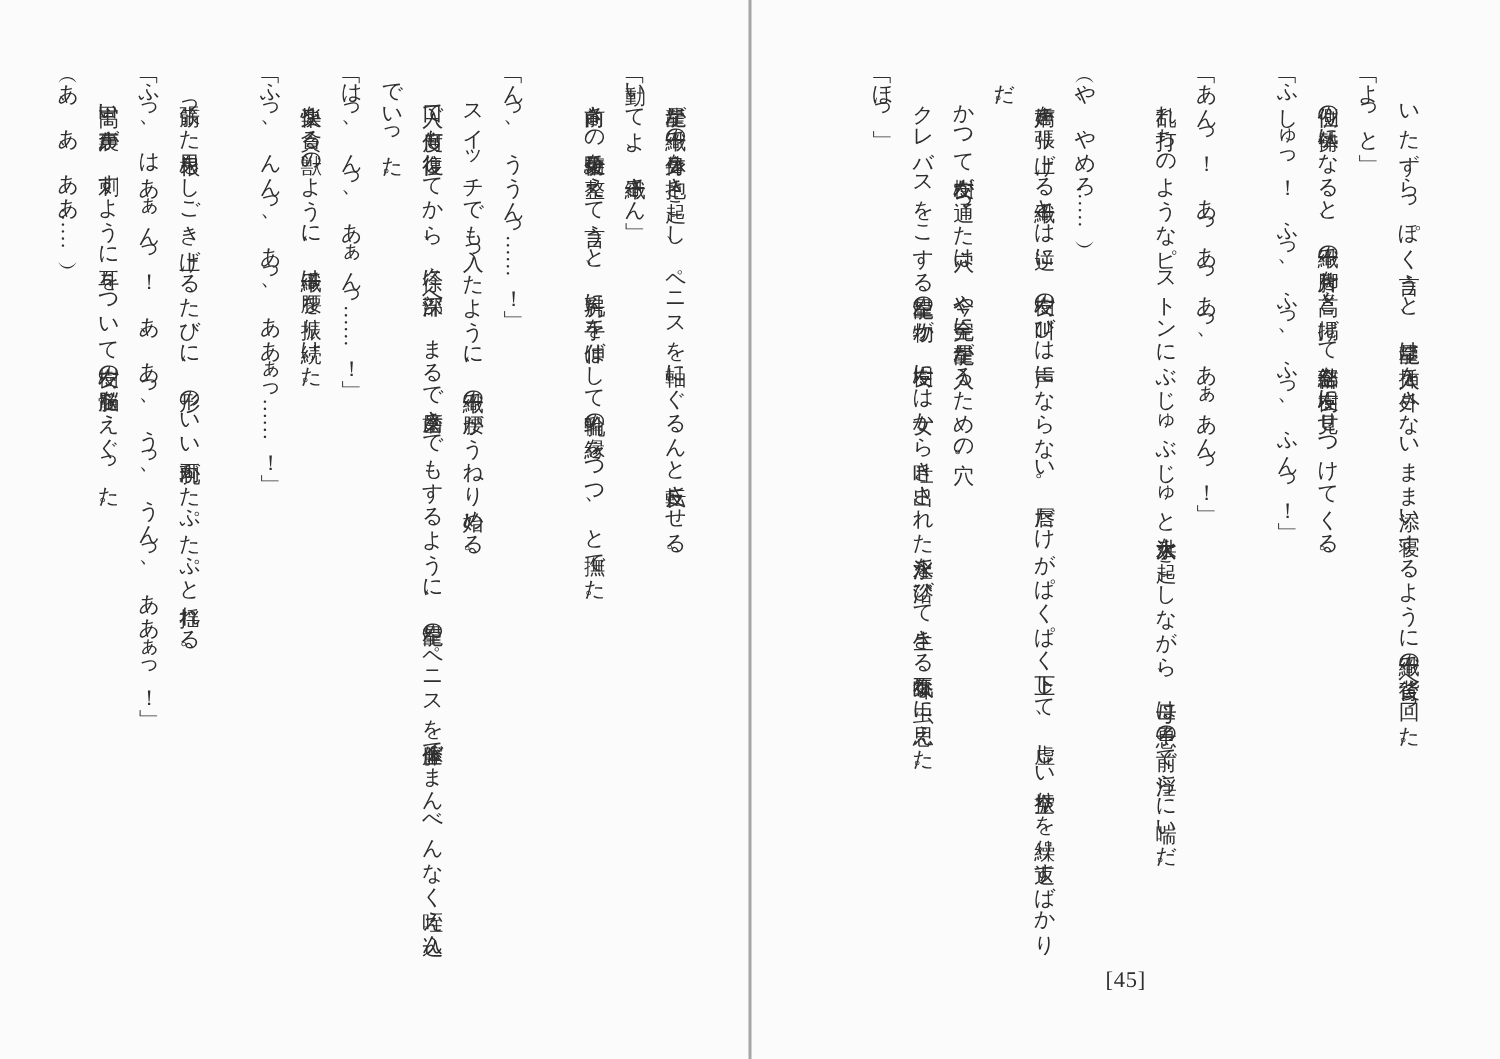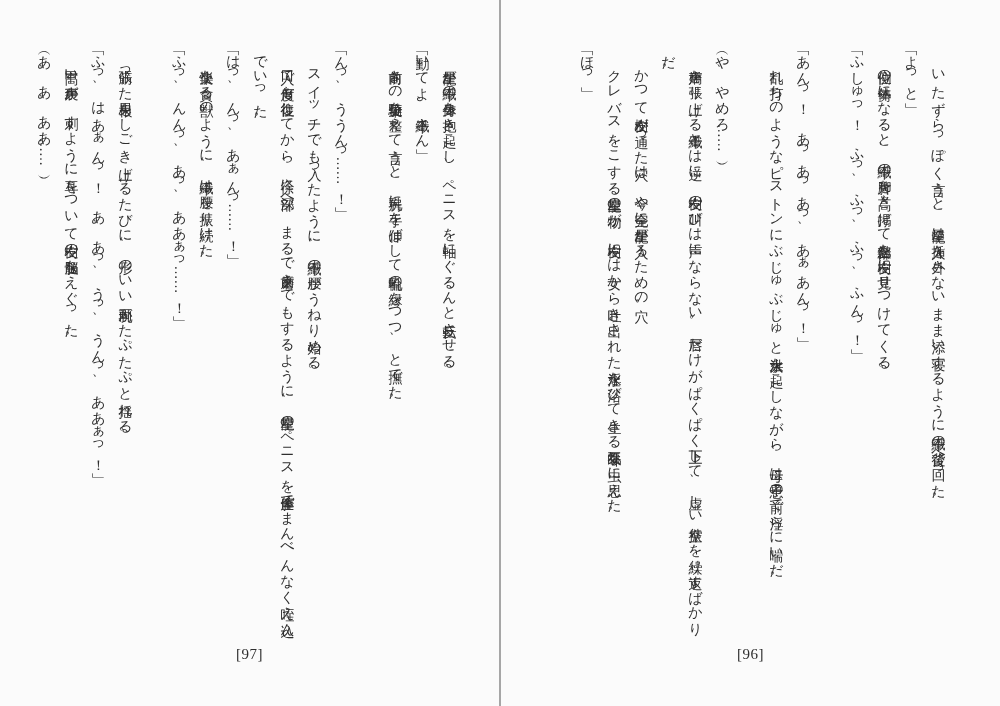--- a/index.html
+++ b/index.html
@@ -71,37 +71,36 @@
       <p class="line">　入口で何度も往復してから、徐々に深部へ。まるで歯磨きでもするように、龍星のペニスを膣全体でまんべんなく咥え込んでいった。</p>
       <p class="line">「はっ、んっ、あぁんっ……！」</p>
       <p class="line">　快楽を貪る獣のように、千織は腰を振り続けた。</p>
       <p class="line">「ふっ、んんっ、あっ、ああぁっ……！」</p>
       <p class="line">　</p>
       <p class="line">　筋張った男根をしごき上げるたびに、形のいい両乳がたぷたぷと揺れる。</p>
       <p class="line">「ふっ、はあぁんっ！　あ、あっ、うっ、うんっ、ああぁっ！」</p>
       <p class="line">　甲高い裏声が、刺すように耳をついて友樹の脳髄をえぐった。</p>
       <p class="line">（あ、あ、ああ……）</p>
     </div>
-    <div class="page-number">[97]</div>
   </div>
 
   <div class="divider"></div>
 
   <div class="page page-right">
     <div class="text-block">
       <p class="line">　いたずらっぽく言うと、龍星は挿入を外さないまま添い寝するように千織の背後へ回った。</p>
       <p class="line">「よっと」</p>
       <p class="line">　側位の体勢になると、千織の片脚を高々と掲げて結合部を友樹に見せつけてくる。</p>
       <p class="line">「ふしゅっ！　ふっ、ふっ、ふっ、ふんっ！」</p>
       <p class="line">　</p>
       <p class="line">「あんっ！　あっあっあっ、あぁあんっ！」</p>
       <p class="line">　乱れ打ちのようなピストンにぶじゅぶじゅと大洪水を起こしながら、母は息子の前で淫らに喘いだ。</p>
       <p class="line">　</p>
       <p class="line">（や、やめろ……）</p>
       <p class="line">　嬌声を張り上げる千織とは逆に、友樹の叫びは声にならない。唇だけがぱくぱく上下して、虚しい空振りを繰り返すばかりだ。</p>
       <p class="line">　かつて友樹が通った穴は、今や完全に龍星が入るための穴。</p>
       <p class="line">　クレバスをこする龍星の一物が、友樹には女から吐き出された淫水を浴びて生きる不気味な虫に思えた。</p>
       <p class="line">「ほっ」</p>
     </div>
-    <div class="page-number">[96]</div>
+    <div class="page-number">[45]</div>
   </div>
 
 </div>
 
 </body></html>

